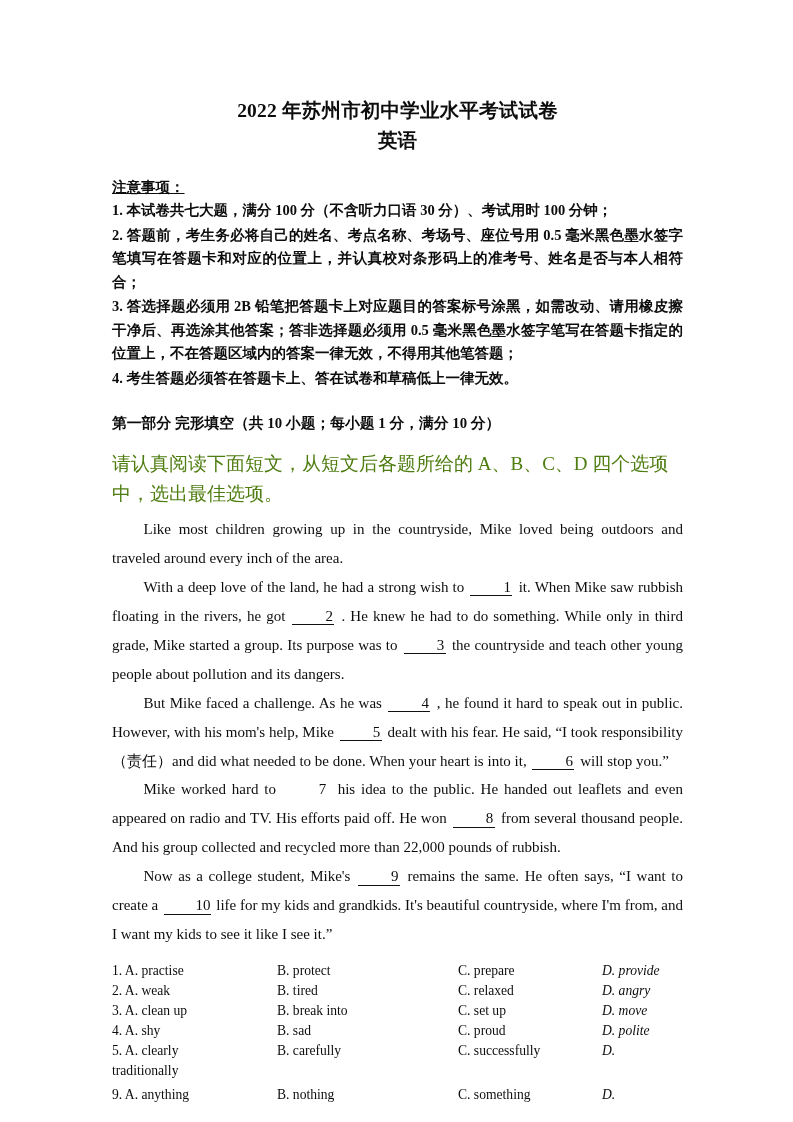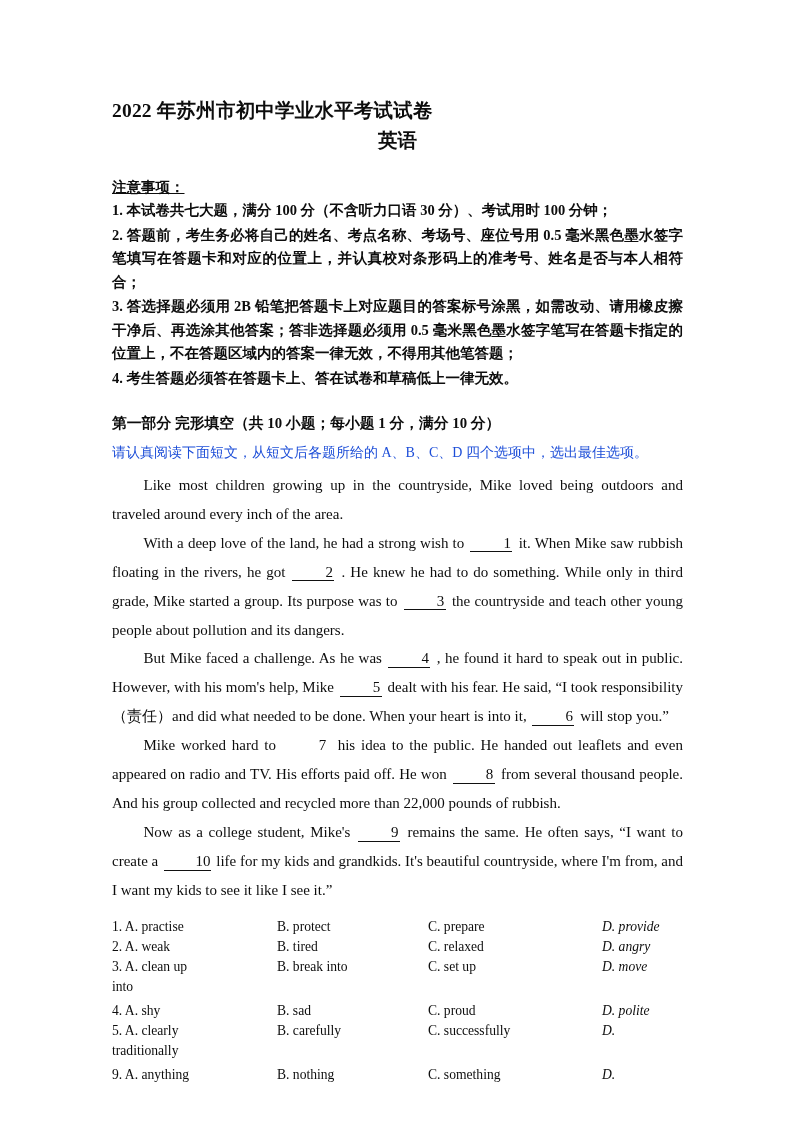--- a/index.html
+++ b/index.html
@@ -18,21 +18,21 @@
 
   .page {
     position: absolute;
     left: 112px;
     top: 0;
     width: 571px;
   }
 
   
   .doc-title {
-    text-align: left;
+    text-align: center;
     font-size: 19.5px;
     font-weight: bold;
     letter-spacing: 0.2px;
     margin-top: 98px;
     line-height: 1.35;
   }
   .doc-subtitle {
     text-align: center;
     font-size: 19.5px;
     font-weight: bold;
@@ -58,24 +58,24 @@
   }
 
   
   .part-heading {
     font-size: 14.8px;
     font-weight: bold;
     line-height: 1.55;
     margin-top: 22px;
   }
   .part-instruction {
-    font-size: 14px;
-    color: #1d4ed8;
+    font-size: 19px;
+    color: #4d7c0f;
     line-height: 1.55;
-    margin-top: 7px;
+    margin-top: 14px;
   }
 
   
   .passage {
     margin-top: 7px;
   }
   .passage p {
     margin: 0;
     font-size: 15px;
     line-height: 1.93;
@@ -105,21 +105,21 @@
     position: relative;
     min-height: 20px;
   }
   .opt-row > span {
     position: absolute;
     top: 0;
     white-space: nowrap;
   }
   .col-a { left: 0px; }
   .col-b { left: 165px; }
-  .col-c { left: 316px; }
+  .col-c { left: 346px; }
   .col-d { left: 490px; font-style: italic; }
   .opt-wrap {
     font-size: 13.6px;
     line-height: 1.78;
   }
 </style>
 </head>
 <body>
 
 <div class="page">
@@ -195,21 +195,20 @@
       <span class="col-c">C. relaxed</span>
       <span class="col-d">D. angry</span>
     </div>
 
     <div class="opt-row">
       <span class="col-a">3. A. clean up</span>
       <span class="col-b">B. break into</span>
       <span class="col-c">C. set up</span>
       <span class="col-d">D. move</span>
     </div>
-    <div class="opt-wrap">into</div>
 
     <div class="opt-row">
       <span class="col-a">4. A. shy</span>
       <span class="col-b">B. sad</span>
       <span class="col-c">C. proud</span>
       <span class="col-d">D. polite</span>
     </div>
 
     <div class="opt-row">
       <span class="col-a">5. A. clearly</span>

